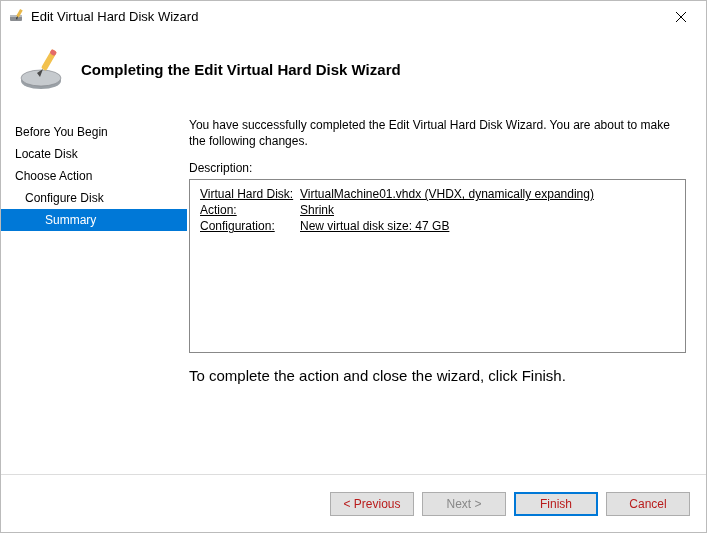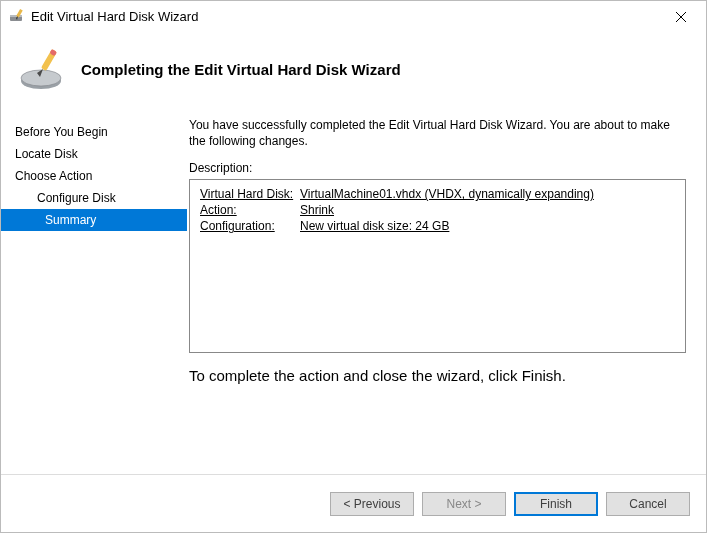--- a/index.html
+++ b/index.html
@@ -71,21 +71,21 @@
     padding: 6px 0 0 0;
   }
   .side-item {
     padding: 4px 14px 4px 14px;
     font-size: 12px;
     color: #000;
     cursor: default;
     white-space: nowrap;
   }
   .side-item.sub {
-    padding-left: 36px;
+    padding-left: 24px;
   }
   .side-item.selected {
     background: #0078d7;
     color: #fff;
     padding-left: 44px;
   }
   .content {
     flex: 1;
     padding: 2px 20px 0 2px;
     display: flex;
@@ -132,21 +132,21 @@
     padding: 0 16px;
     gap: 8px;
   }
   .btn {
     min-width: 84px;
     height: 24px;
     font-size: 12px;
     font-family: inherit;
     border: 1px solid #adadad;
     background: #e1e1e1;
-    color: #404040;
+    color: #b91c1c;
     padding: 0 10px;
   }
   .btn:disabled {
     color: #888;
   }
   .btn.primary {
     border: 2px solid #0078d7;
     background: #e1e1e1;
   }
 </style>
@@ -203,21 +203,21 @@
         <div class="detail-row">
           <div class="detail-key">Virtual Hard Disk:</div>
           <div class="detail-val">VirtualMachine01.vhdx (VHDX, dynamically expanding)</div>
         </div>
         <div class="detail-row">
           <div class="detail-key">Action:</div>
           <div class="detail-val">Shrink</div>
         </div>
         <div class="detail-row">
           <div class="detail-key">Configuration:</div>
-          <div class="detail-val">New virtual disk size: 24 GB</div>
+          <div class="detail-val">New virtual disk size: 47 GB</div>
         </div>
       </div>
       <div class="closing">To complete the action and close the wizard, click Finish.</div>
     </div>
   </div>
 
   <div class="footer">
     <button class="btn">&lt; Previous</button>
     <button class="btn" disabled="">Next &gt;</button>
     <button class="btn primary">Finish</button>

